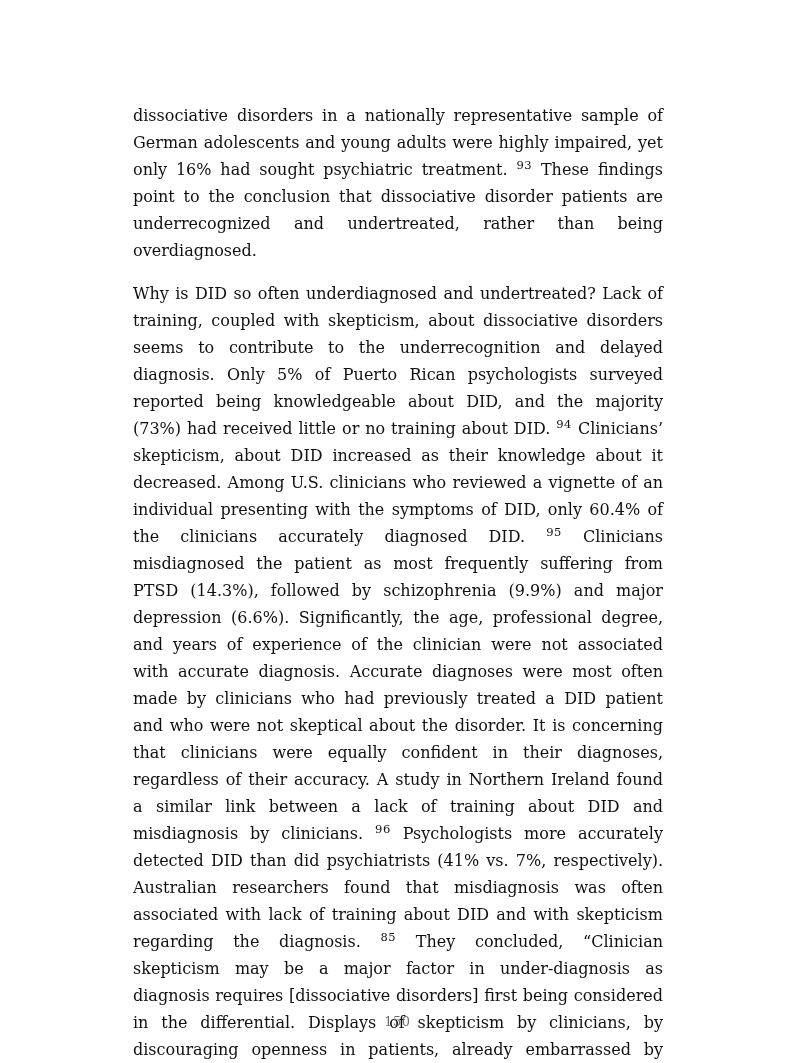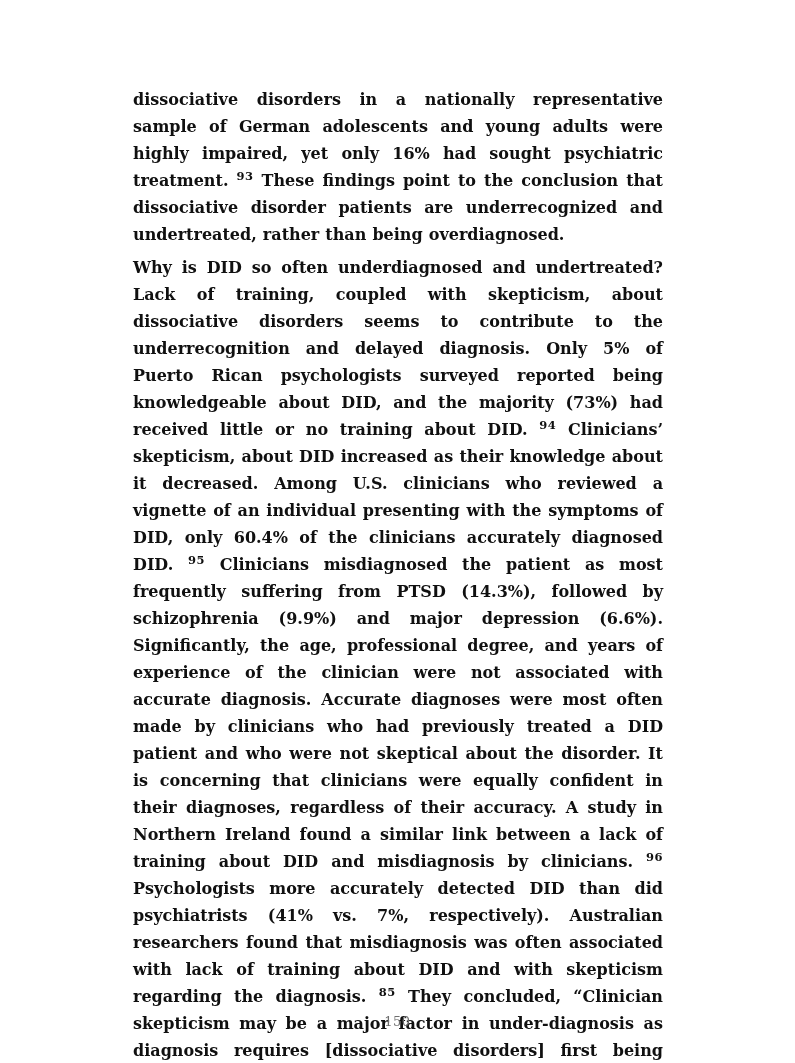--- a/index.html
+++ b/index.html
@@ -20,26 +20,25 @@
     height: 1063px;
     background: #ffffff;
   }
   .text-block {
     position: absolute;
     left: 133px;
     top: 86px;
     width: 530px;
   }
   .text-block p {
-    margin: 0 0 6px 0;
+    margin: 16px 0 6px 0;
     font-size: 16px;
     line-height: 27px;
     text-align: justify;
     word-spacing: 0.5px;
-    font-weight: bold;
   }
   sup.ref {
     font-size: 11.5px;
     line-height: 0;
     vertical-align: 6px;
     letter-spacing: 0.5px;
   }
   .folio {
     position: absolute;
     left: 0;

